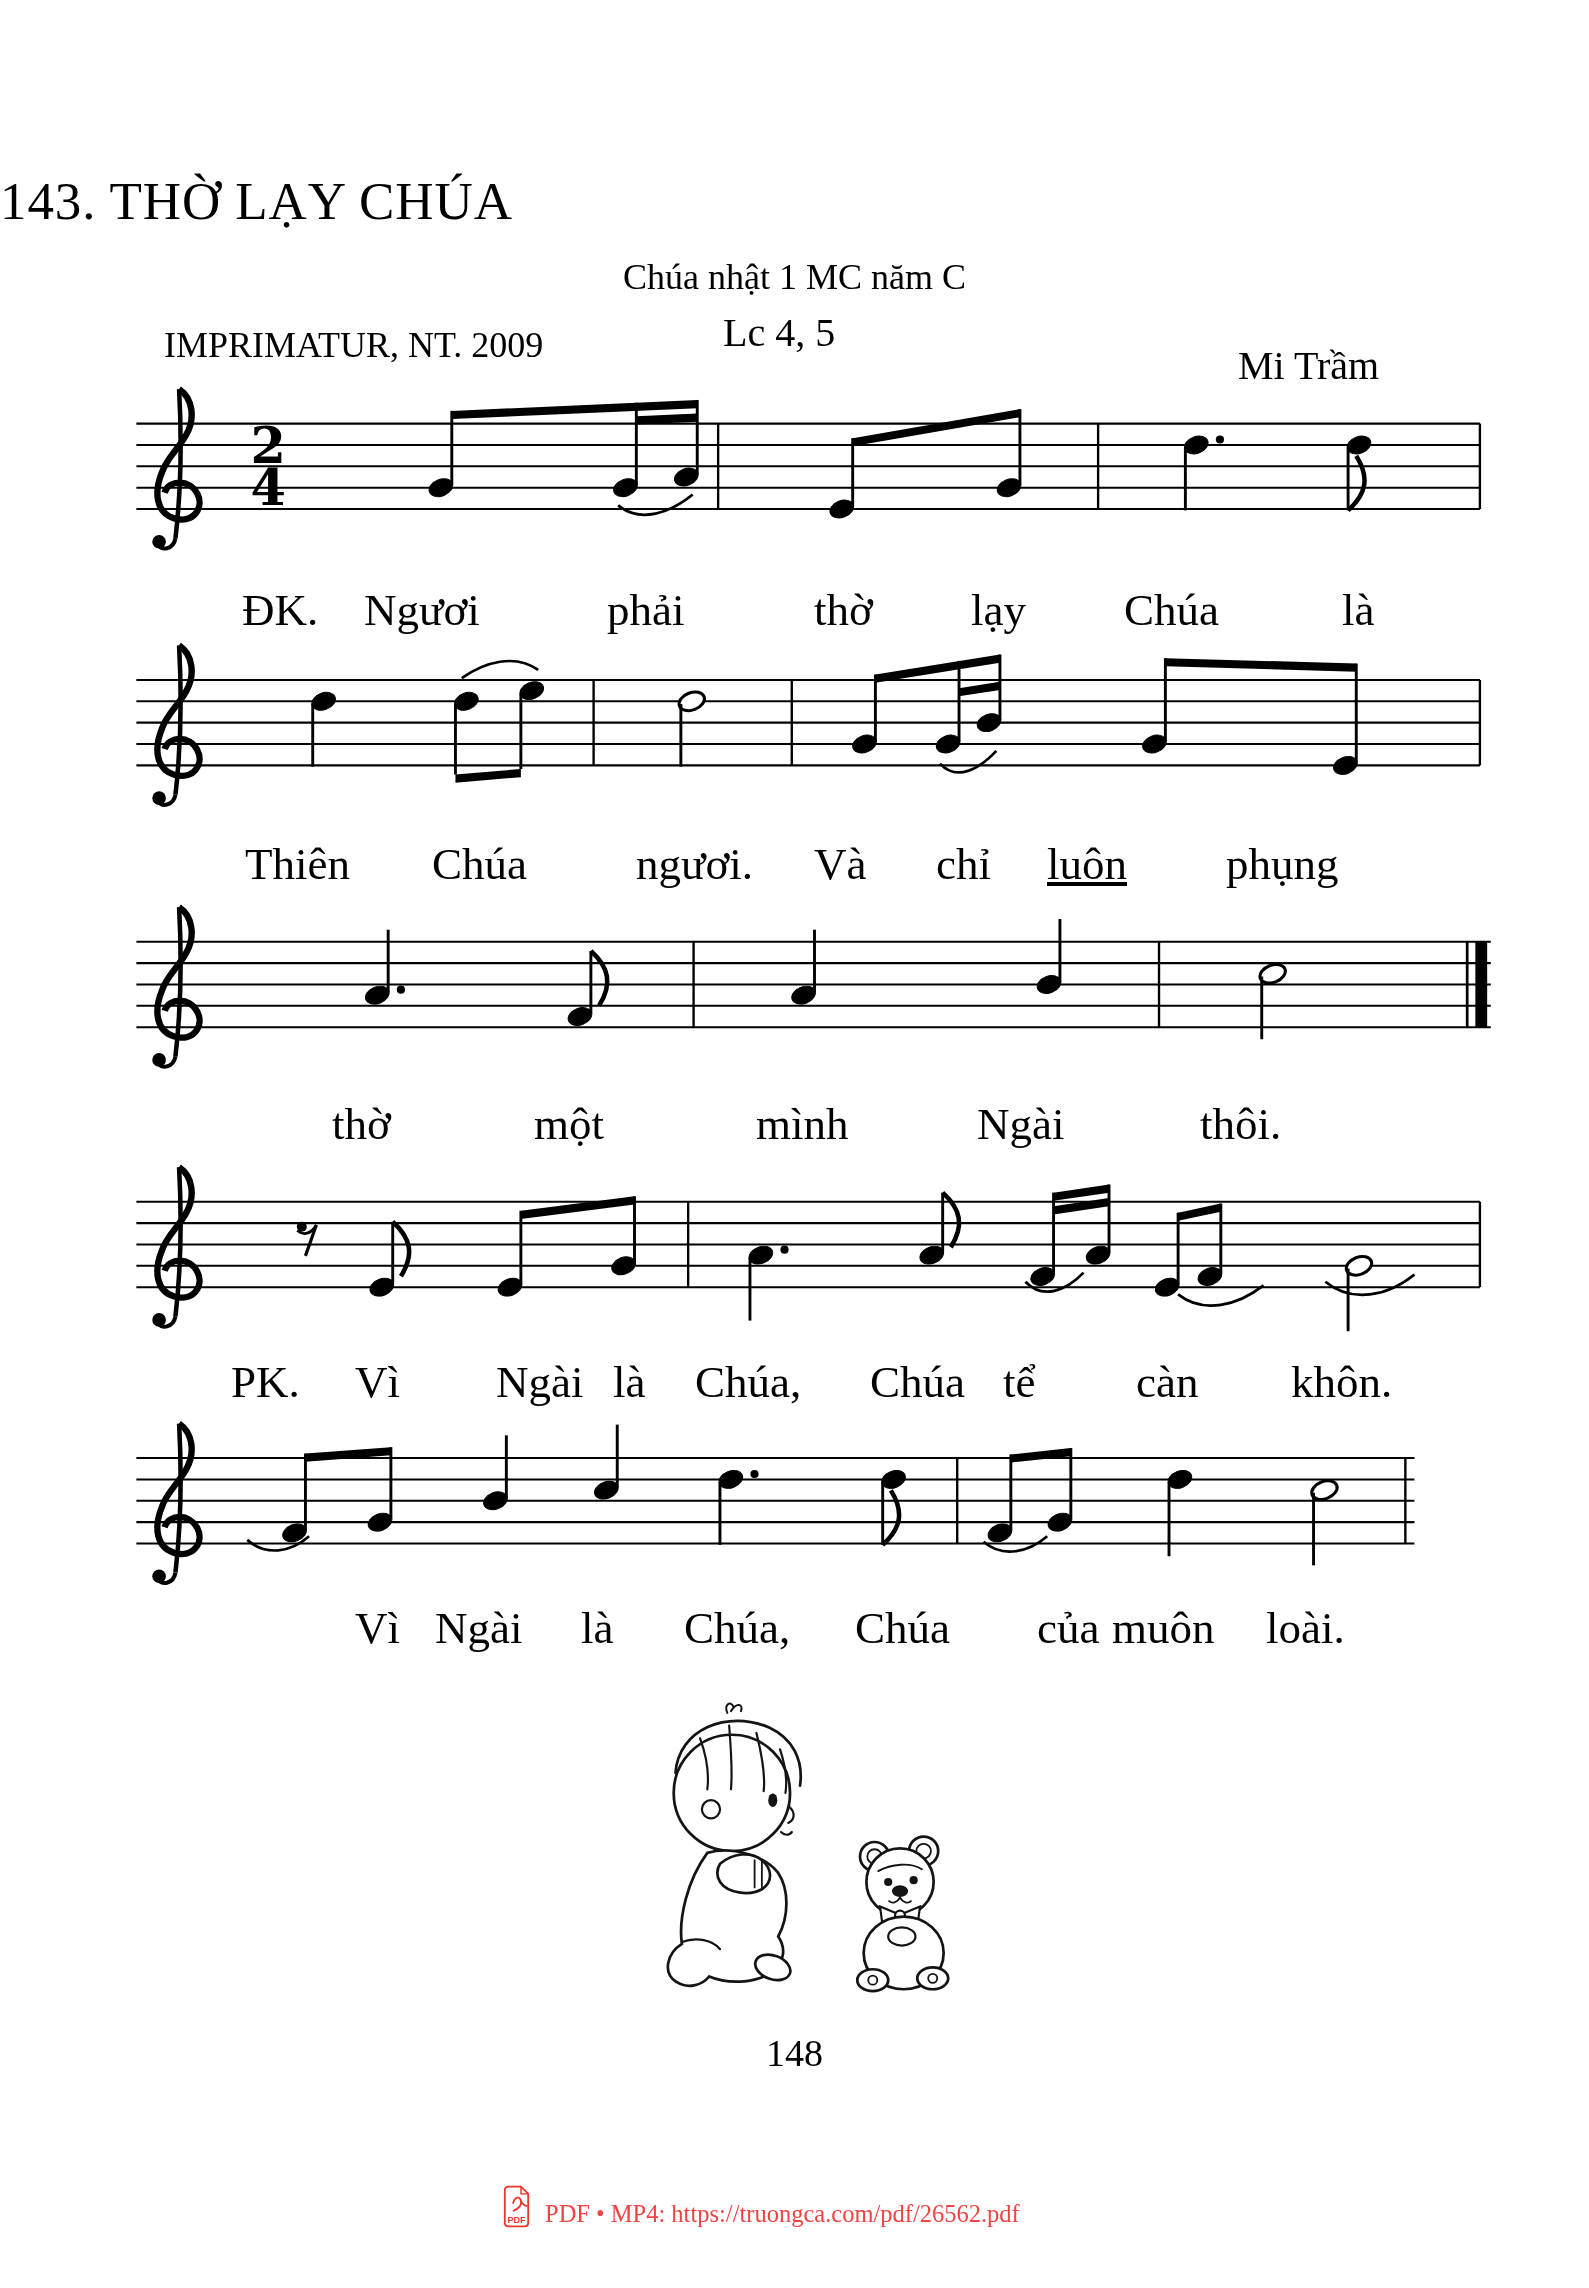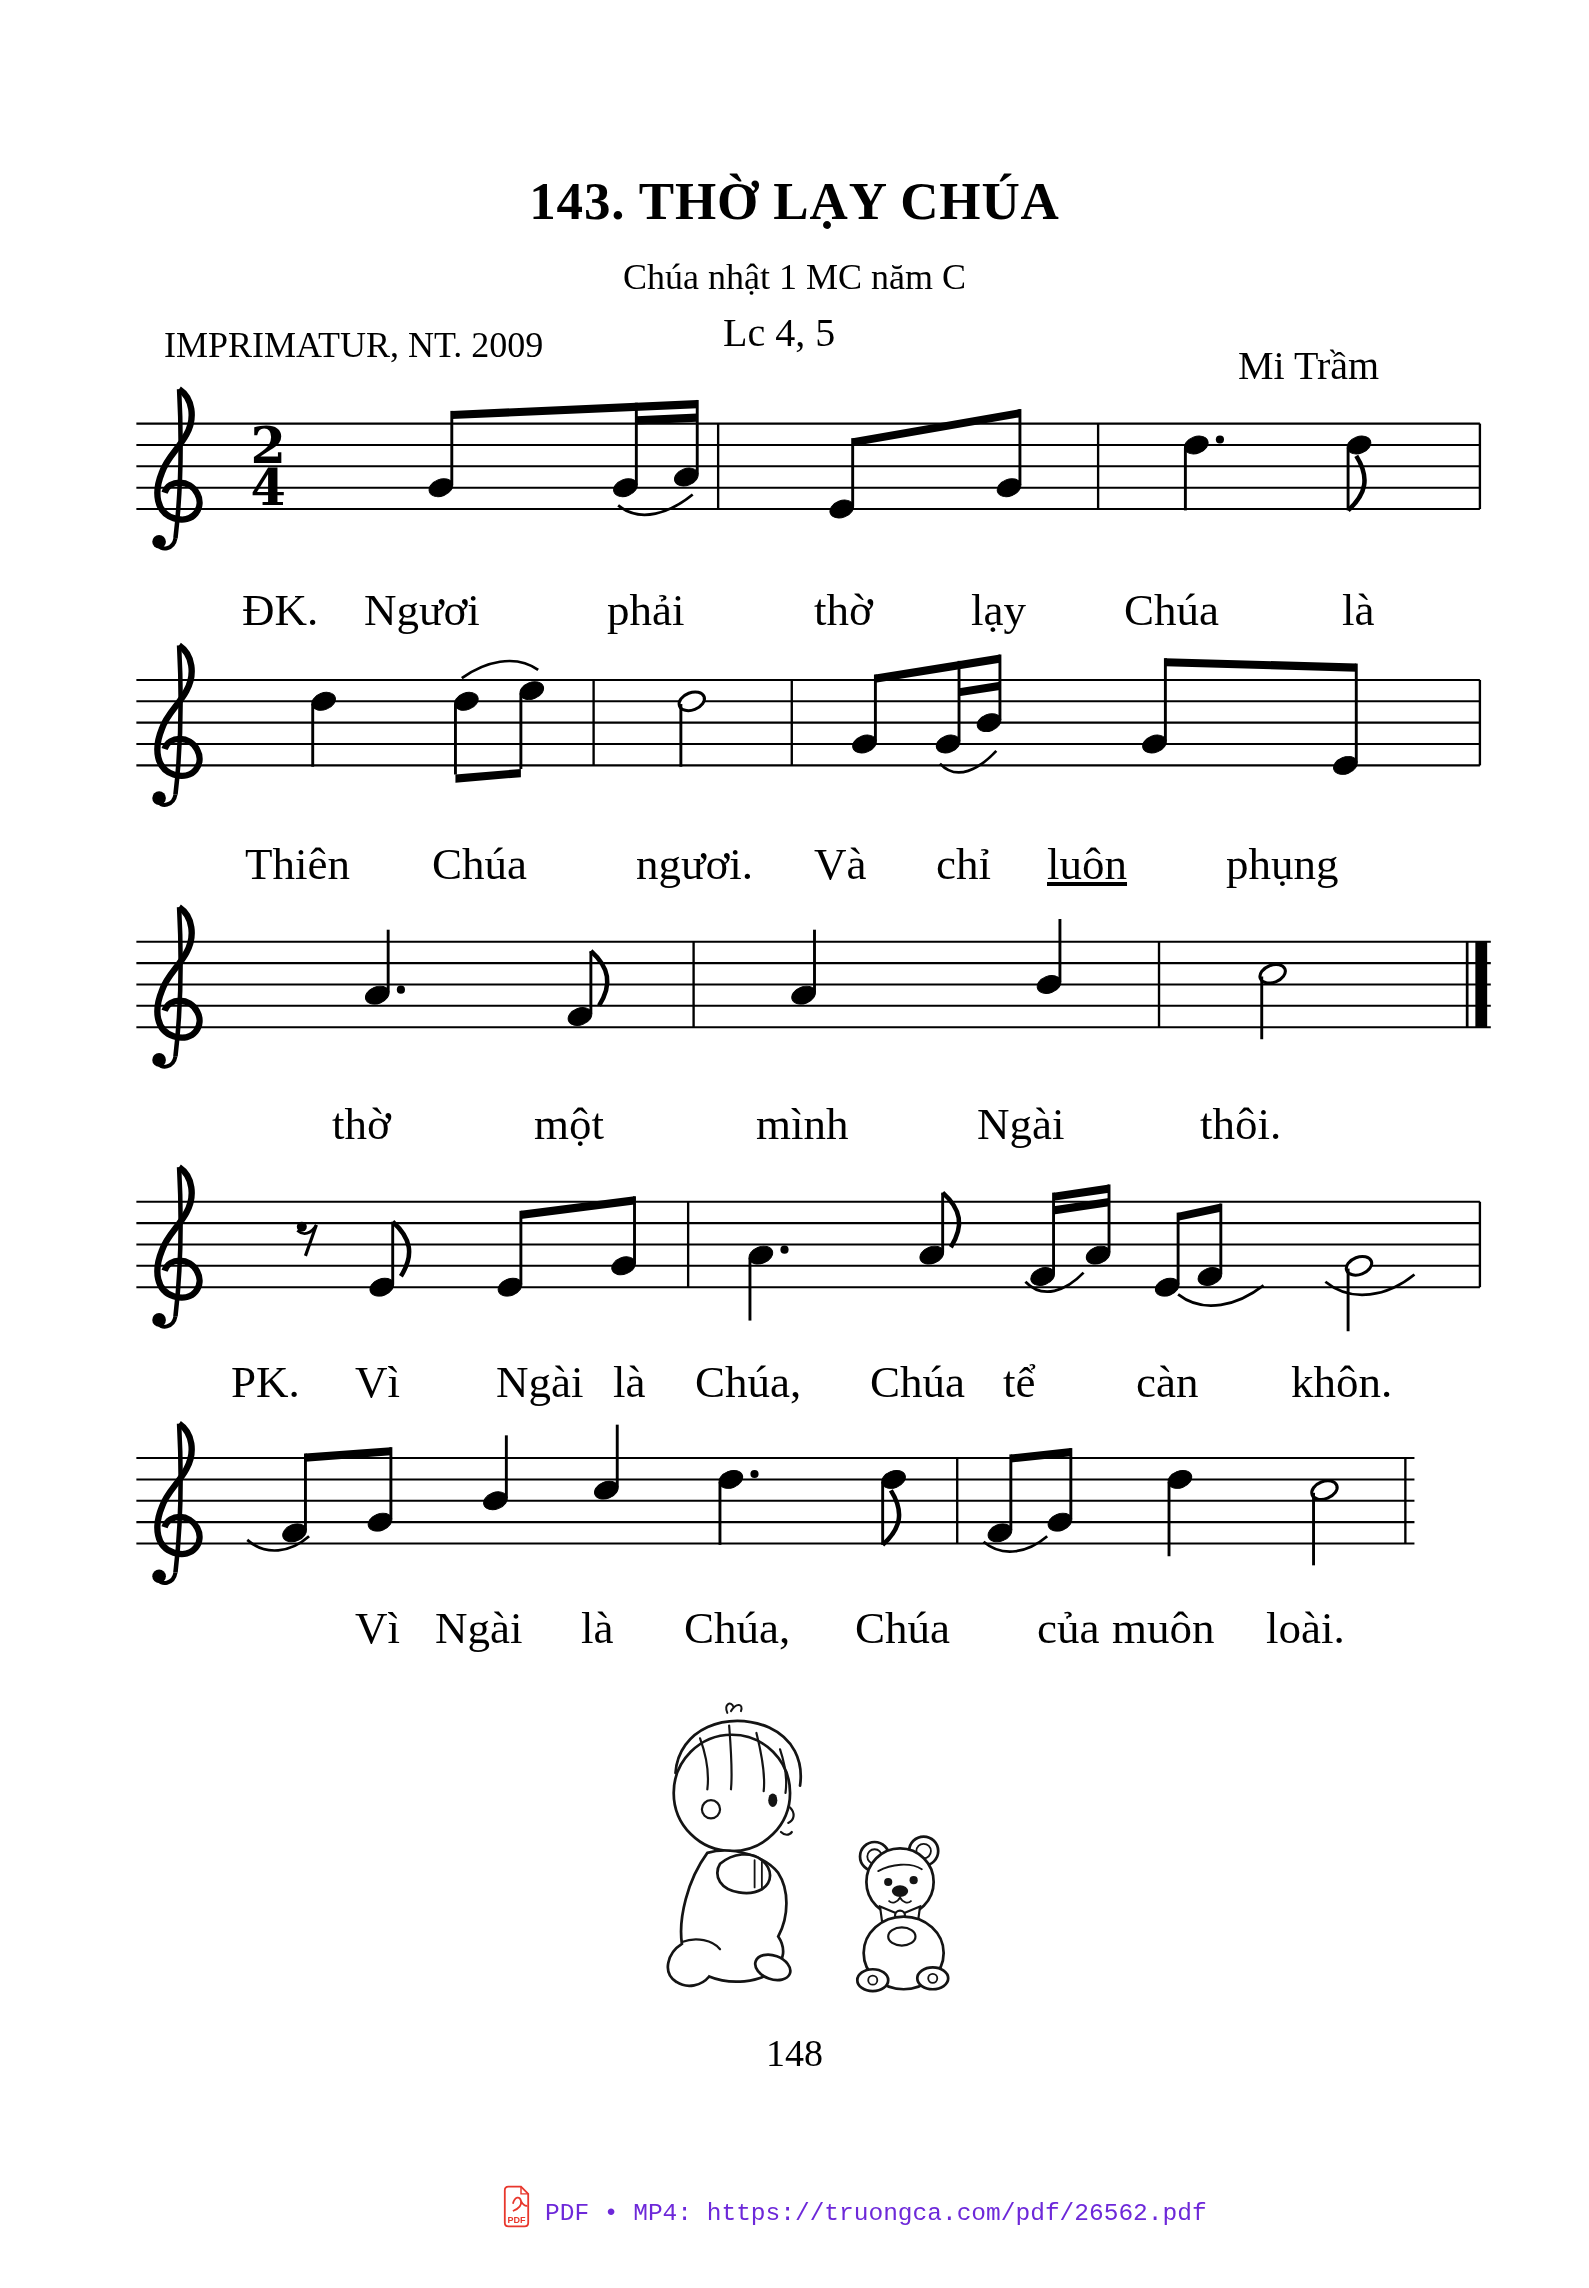--- a/index.html
+++ b/index.html
@@ -1,31 +1,31 @@
 <!DOCTYPE html>
 <html style="font-size:14.5px"><head>
 <meta charset="utf-8">
 <style>
   html,body{margin:0;padding:0;background:#888}
   .page{position:relative;width:1589px;height:2288px;margin:0 auto;background:#ffffff;
         font-family:"Liberation Serif",serif;color:#000;overflow:hidden}
-  .title{position:absolute;top:171px;left:0;width:100%;text-align:center;
-         font-size:53px;font-weight:bold;letter-spacing:0.9px;white-space:nowrap}
+  .title{position:absolute;top:171px;left:0;width:100%;
+         font-size:53px;font-weight:normal;letter-spacing:0.9px;white-space:nowrap}
   .subtitle{position:absolute;top:256px;left:0;width:100%;text-align:center;font-size:36px;white-space:nowrap}
   .imprimatur{position:absolute;left:164px;top:324px;font-size:36px;white-space:nowrap}
   .scripture{position:absolute;left:723px;top:309px;font-size:40px;white-space:nowrap}
   .composer{position:absolute;left:1238px;top:342px;font-size:40px;white-space:nowrap}
   svg.music{position:absolute;left:0;top:0}
   .ts{font-family:"DejaVu Serif",serif;font-size:56px;font-weight:bold;text-anchor:middle}
   .lyric-word{position:absolute;font-size:45px;white-space:nowrap}
   .illustration{position:absolute;left:591px;top:1702px}
   .page-number{position:absolute;top:2031px;left:0;width:100%;text-align:center;font-size:38px}
   .pdf-icon{position:absolute;left:501px;top:2184px}
-  .footer-text{position:absolute;left:545px;top:2200px;font-family:Liberation Mono, monospace;
-               font-size:24.5px;color:#6d28d9;white-space:nowrap}
+  .footer-text{position:absolute;left:545px;top:2200px;font-family:Liberation Serif, serif;
+               font-size:24.5px;color:#ef4444;white-space:nowrap}
 </style>
 </head>
 <body>
 
 <div class="page">
 
   <div class="title">143. THỜ LẠY CHÚA</div>
   <div class="subtitle">Chúa nhật 1 MC năm C</div>
   <div class="imprimatur">IMPRIMATUR, NT. 2009</div>
   <div class="scripture">Lc 4, 5</div>

